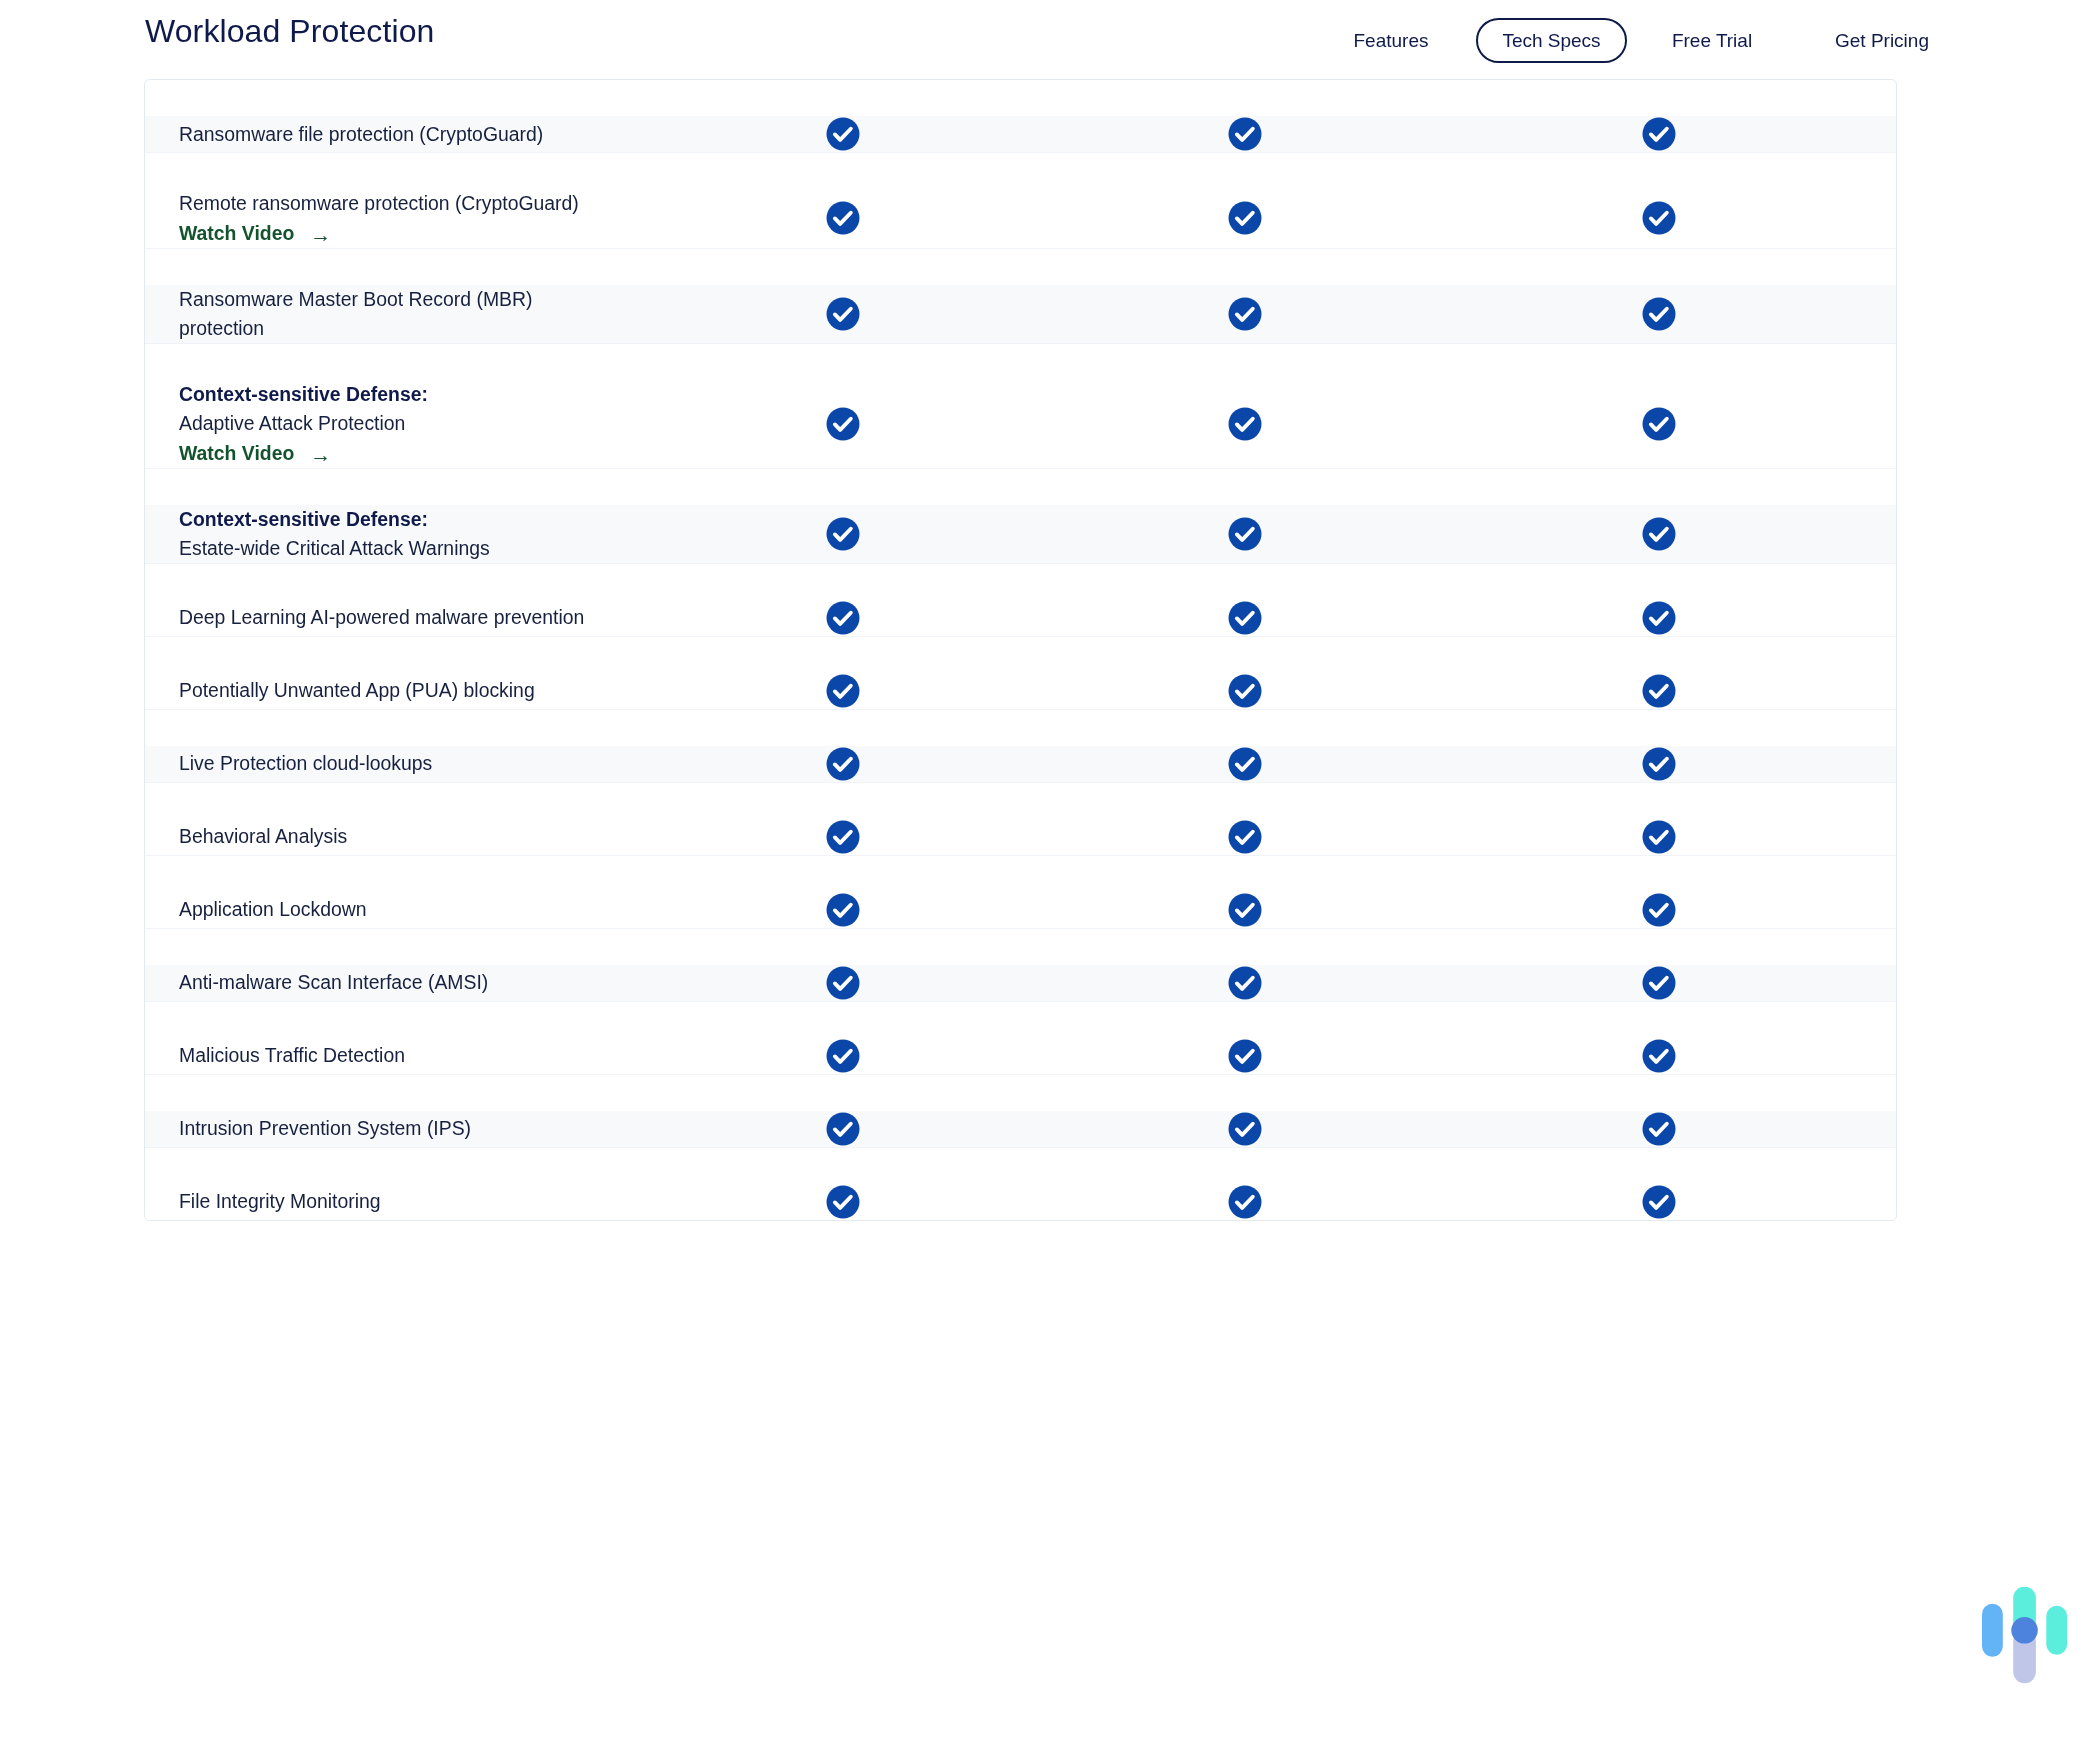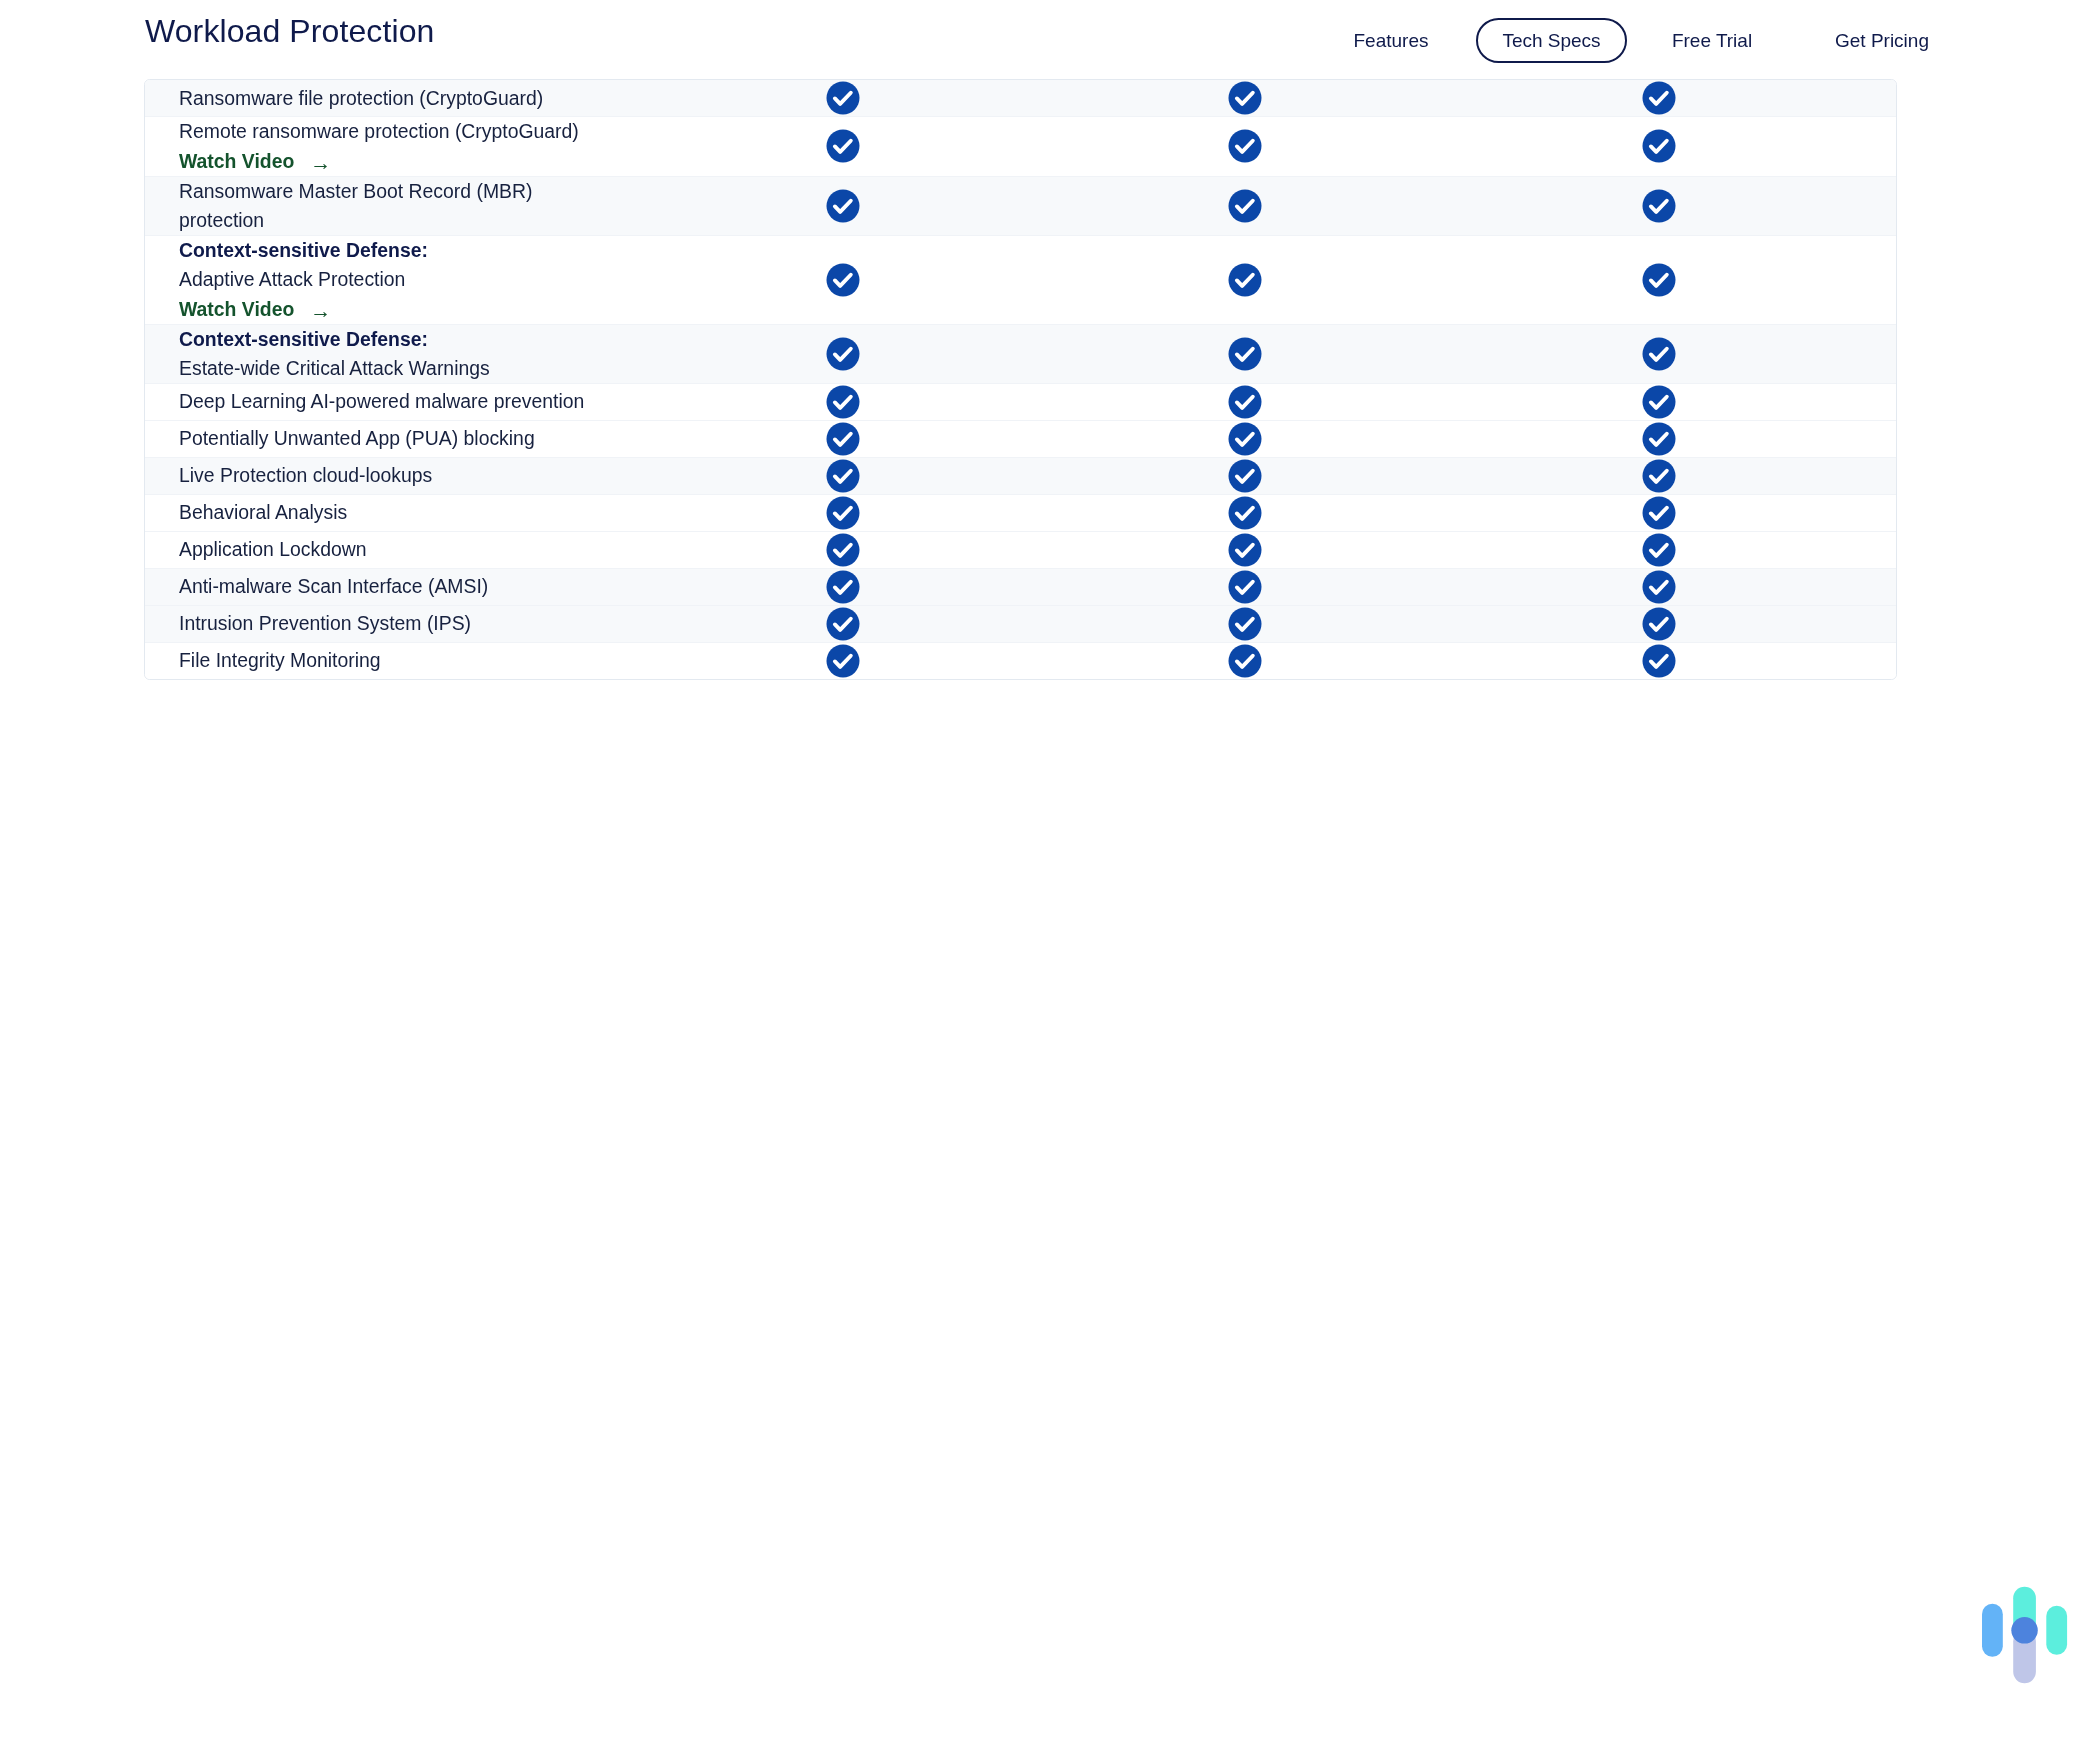--- a/index.html
+++ b/index.html
@@ -89,20 +89,21 @@
     overflow: hidden;
     background: #ffffff;
   }
 
   .row {
     display: flex;
     align-items: center;
     width: 100%;
     background: #ffffff;
     border-bottom: 0.9px solid #f0f3f7;
+    margin-top: 36px;
   }
   .row:last-child { border-bottom: none; }
   .row.alt { background: #f7f9fb; }
 
   .cell-label {
     width: 497px;
     flex: 0 0 497px;
     padding: 0 34px 0 34px;
     color: #17213f;
     font-size: 19.4px;
@@ -430,20 +431,42 @@
           </svg>
         </div>
         <div class="cell-check c3">
           <svg class="check-icon" viewBox="0 0 24 24" xmlns="http://www.w3.org/2000/svg">
             <circle cx="12" cy="12" r="11" fill="#0b47a8"></circle>
             <path d="M6.6 12.3l3.5 3.6 7.1-7.4" fill="none" stroke="#ffffff" stroke-width="2.6" stroke-linecap="round" stroke-linejoin="round"></path>
           </svg>
         </div>
         <div class="cell-platforms"></div>
       </div>
+      <div class="row">
+        <div class="cell-label"><span>Malicious Traffic Detection</span></div>
+        <div class="cell-check">
+          <svg class="check-icon" viewBox="0 0 24 24" xmlns="http://www.w3.org/2000/svg">
+            <circle cx="12" cy="12" r="11" fill="#0b47a8"></circle>
+            <path d="M6.6 12.3l3.5 3.6 7.1-7.4" fill="none" stroke="#ffffff" stroke-width="2.6" stroke-linecap="round" stroke-linejoin="round"></path>
+          </svg>
+        </div>
+        <div class="cell-check c2">
+          <svg class="check-icon" viewBox="0 0 24 24" xmlns="http://www.w3.org/2000/svg">
+            <circle cx="12" cy="12" r="11" fill="#0b47a8"></circle>
+            <path d="M6.6 12.3l3.5 3.6 7.1-7.4" fill="none" stroke="#ffffff" stroke-width="2.6" stroke-linecap="round" stroke-linejoin="round"></path>
+          </svg>
+        </div>
+        <div class="cell-check c3">
+          <svg class="check-icon" viewBox="0 0 24 24" xmlns="http://www.w3.org/2000/svg">
+            <circle cx="12" cy="12" r="11" fill="#0b47a8"></circle>
+            <path d="M6.6 12.3l3.5 3.6 7.1-7.4" fill="none" stroke="#ffffff" stroke-width="2.6" stroke-linecap="round" stroke-linejoin="round"></path>
+          </svg>
+        </div>
+        <div class="cell-platforms"></div>
+      </div>
       <div class="row alt">
         <div class="cell-label"><span>Intrusion Prevention System (IPS)</span></div>
         <div class="cell-check">
           <svg class="check-icon" viewBox="0 0 24 24" xmlns="http://www.w3.org/2000/svg">
             <circle cx="12" cy="12" r="11" fill="#0b47a8"></circle>
             <path d="M6.6 12.3l3.5 3.6 7.1-7.4" fill="none" stroke="#ffffff" stroke-width="2.6" stroke-linecap="round" stroke-linejoin="round"></path>
           </svg>
         </div>
         <div class="cell-check c2">
           <svg class="check-icon" viewBox="0 0 24 24" xmlns="http://www.w3.org/2000/svg">

